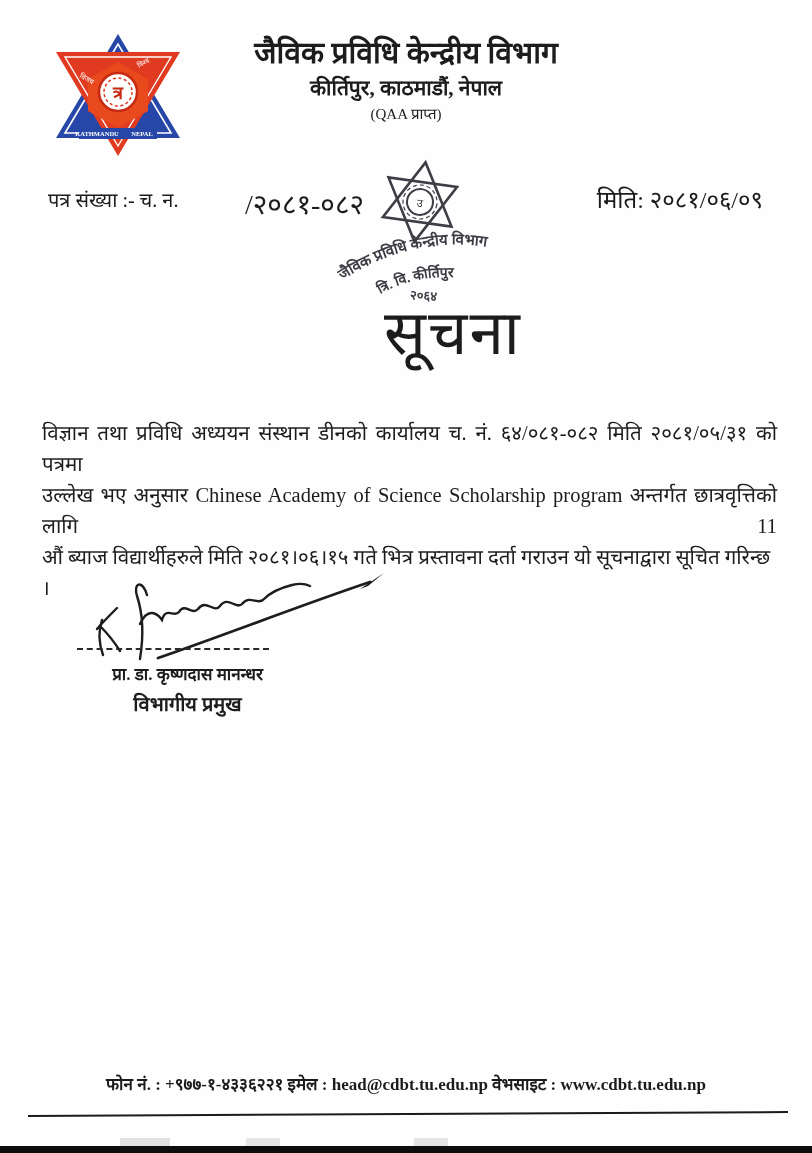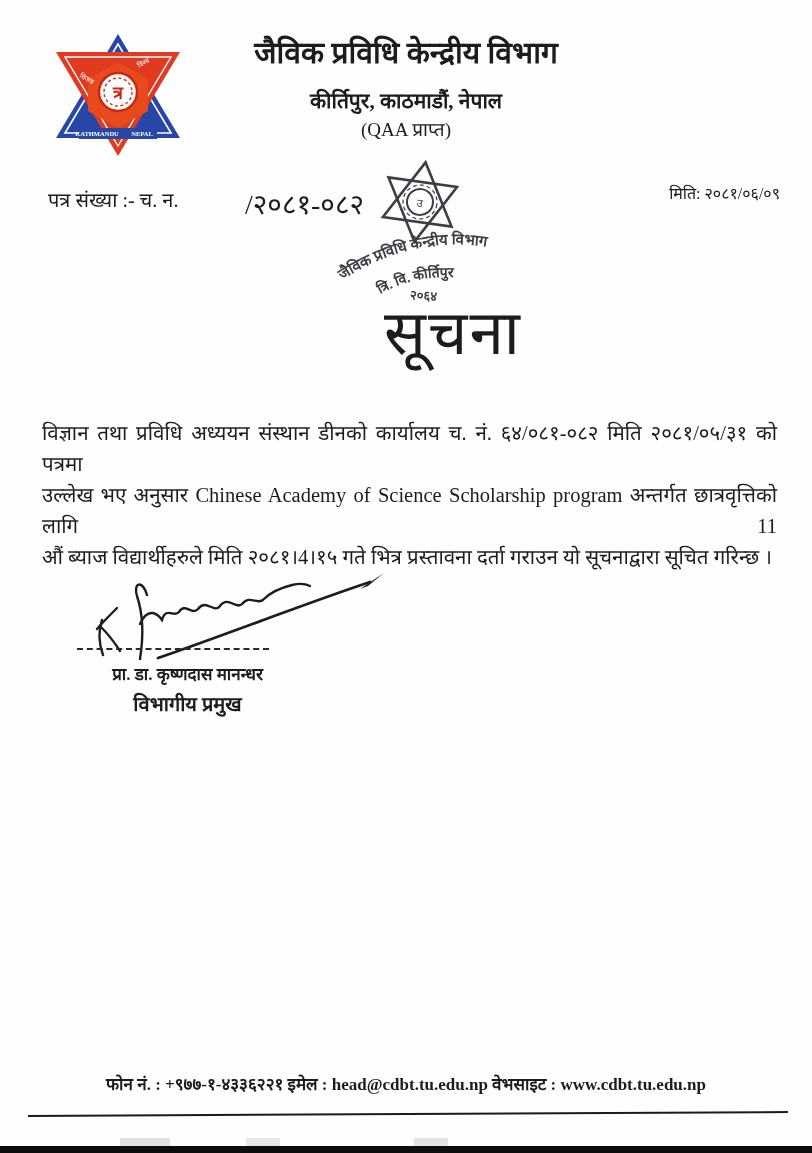--- a/index.html
+++ b/index.html
@@ -7,26 +7,26 @@
   body { font-family:"Liberation Serif","DejaVu Serif",serif; }
   .page {
     position:relative; width:812px; height:1153px; margin:0 auto;
     background:#fefefe; overflow:hidden; color:#1c1c1c;
   }
   
   .logo { position:absolute; left:52px; top:32px; width:132px; height:126px; }
   .letterhead { position:absolute; left:0; top:28px; width:100%; text-align:center; line-height:1.25; }
   .lh-university { font-size:22px; font-weight:bold; }
   .lh-department { font-size:30px; font-weight:bold; margin-top:6px; }
-  .lh-address    { font-size:21px; font-weight:bold; margin-top:16px; }
-  .lh-qaa        { font-size:19px; margin-top:4px; }
+  .lh-address    { font-size:21px; font-weight:bold; margin-top:3px; }
+  .lh-qaa        { font-size:15px; margin-top:4px; }
   
   .ref-label { position:absolute; left:48px;  top:186px; font-size:20px; }
   .ref-value { position:absolute; left:245px; top:184px; font-size:28px; }
-  .ref-date  { position:absolute; right:32px; top:182px; font-size:16px; }
+  .ref-date  { position:absolute; right:49px; top:182px; font-size:24px; }
   
   .stamp { position:absolute; left:330px; top:150px; width:185px; height:152px; opacity:.88; }
   .stamp text { font-family:"Liberation Serif","DejaVu Serif",serif; fill:#23242c; }
   
   .notice-title {
     position:absolute; left:0; top:288px; width:100%; text-align:center;
     font-size:62px; font-weight:normal; letter-spacing:2px; text-indent:14px;margin-left:40px;
   }
   .body-text { position:absolute; left:42px; top:418px; width:735px; font-size:20.5px; line-height:31px; }
   .body-line { text-align:justify; text-align-last:justify; }
@@ -99,21 +99,21 @@
       <textPath href="#stampArc2">त्रि. वि. कीर्तिपुर</textPath>
     </text>
     <text x="80" y="150" font-size="13" font-weight="bold" transform="rotate(4 92 146)">२०६४</text>
   </svg>
 
   <div class="notice-title">सूचना</div>
 
   <div class="body-text">
     <div class="body-line">विज्ञान तथा प्रविधि अध्ययन संस्थान डीनको कार्यालय च. नं. ६४/०८१-०८२ मिति २०८१/०५/३१ को पत्रमा</div>
     <div class="body-line">उल्लेख भए अनुसार Chinese Academy of Science Scholarship program अन्तर्गत छात्रवृत्तिको लागि 11</div>
-    <div class="body-line last">औं ब्याज विद्यार्थीहरुले मिति २०८१।4।१५ गते भित्र प्रस्तावना दर्ता गराउन यो सूचनाद्वारा सूचित गरिन्छ ।</div>
+    <div class="body-line last">औं ब्याज विद्यार्थीहरुले मिति २०८१।०६।१५ गते भित्र प्रस्तावना दर्ता गराउन यो सूचनाद्वारा सूचित गरिन्छ ।</div>
   </div>
 
   <svg class="signature-svg" viewBox="0 0 312 100" fill="none" stroke="#1d1d1d" stroke-width="2.4" stroke-linecap="round">
     <path d="M30,58 C26,70 27,82 31,93"></path>
     <path d="M45,46 C37,54 30,61 25,67"></path>
     <path d="M28,64 C36,72 43,81 48,89"></path>
     <path d="M75,33 C70,17 61,21 65,34 C70,49 72,72 68,97"></path>
     <path d="M68,62 C76,44 86,52 90,58 C94,44 102,56 107,50 C113,40 120,54 126,47 C134,36 142,52 148,44 C156,33 164,48 170,42 C178,32 186,44 192,37 C199,30 208,26 220,23 C228,21 234,22 238,24"></path>
     <path d="M86,96 C150,74 232,42 298,20" stroke-width="2.8"></path>
     <polygon points="288,27 312,11 296,24" fill="#1d1d1d" stroke="none"></polygon>

